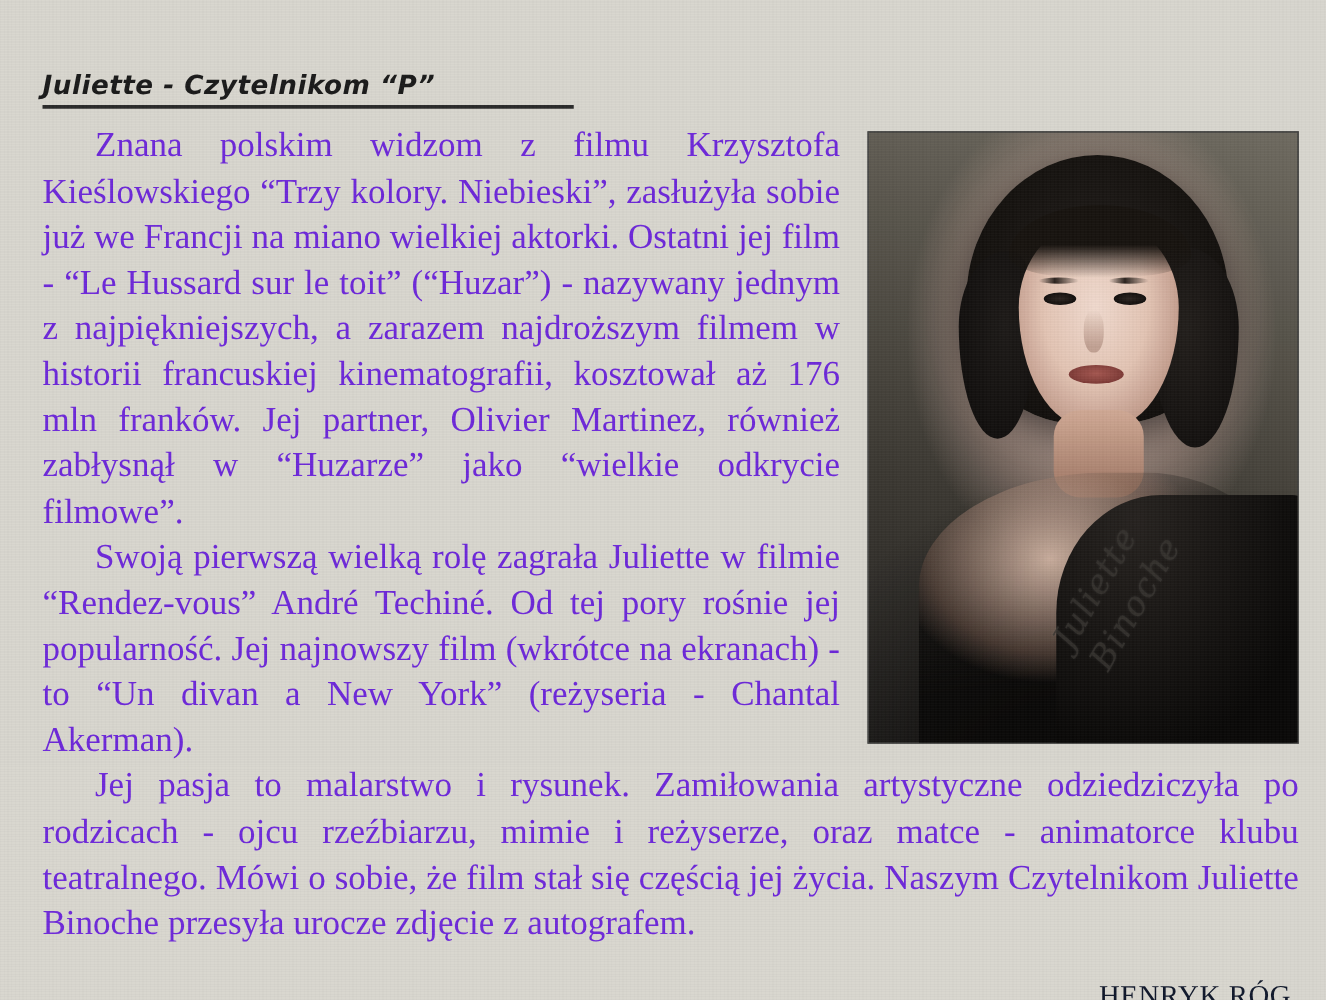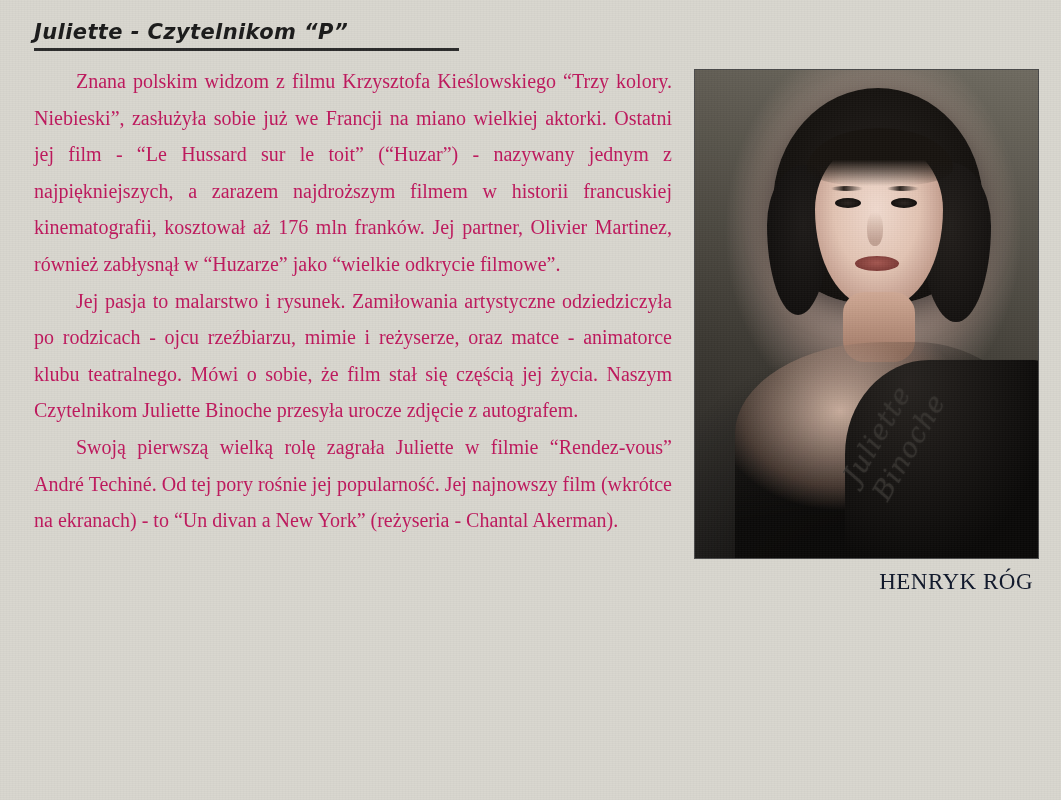--- a/index.html
+++ b/index.html
@@ -23,42 +23,43 @@
       repeating-linear-gradient(0deg, rgba(0,0,0,0.018) 0px, rgba(0,0,0,0.018) 1px, rgba(255,255,255,0.02) 1px, rgba(255,255,255,0.02) 2px),
       repeating-linear-gradient(90deg, rgba(0,0,0,0.012) 0px, rgba(0,0,0,0.012) 1px, rgba(255,255,255,0.015) 1px, rgba(255,255,255,0.015) 3px);
     opacity: .75;
     z-index: 5;
   }
   .page {
     position: absolute;
     inset: 0;
     padding: 20px 22px 10px 34px;
     box-sizing: border-box;
+    margin-top: 36px;
   }
   .headline {
     font-family: "DejaVu Sans", sans-serif;
     font-weight: bold;
     font-style: italic;
     font-size: 21px;
     letter-spacing: 0.4px;
     color: #1a1a1a;
     margin: 0 0 2px 0;
     padding-bottom: 4px;
     border-bottom: 3px solid #2a2a2a;
     display: inline-block;
     width: 425px;
     box-sizing: border-box;
   }
   .article-body {
     margin-top: 10px;
   }
   p.para {
     margin: 0;
-    color: #be185d;
-    font-size: 20px;
+    color: #6d28d9;
+    font-size: 28px;
     line-height: 36.6px;
     text-align: justify;
     text-indent: 42px;
     hyphens: manual;
   }
   
   .photo {
     float: right;
     width: 345px;
     height: 490px;
@@ -223,22 +224,22 @@
         <div class="nose"></div>
         <div class="lips"></div>
         <div class="neck"></div>
         <div class="shoulder"></div>
         <div class="dress"></div>
         <div class="autograph">Juliette Binoche</div>
       </div>
     </figure>
 
     <p class="para">Znana polskim widzom z filmu Krzysztofa Kieślowskiego “Trzy kolory. Niebieski”, zasłużyła sobie już we Francji na miano wielkiej aktorki. Ostatni jej film - “Le Hussard sur le toit” (“Huzar”) - nazywany jednym z najpiękniejszych, a zarazem najdroższym filmem w historii francuskiej kinematografii, kosztował aż 176 mln franków. Jej partner, Olivier Martinez, również zabłysnął w “Huzarze” jako “wielkie odkrycie filmowe”.</p>
+    <p class="para">Swoją pierwszą wielką rolę zagrała Juliette w filmie “Rendez-vous” André Techiné. Od tej pory rośnie jej popularność. Jej najnowszy film (wkrótce na ekranach) - to “Un divan a New York” (reżyseria - Chantal Akerman).</p>
     <p class="para">Jej pasja to malarstwo i rysunek. Zamiłowania artystyczne odziedziczyła po rodzicach - ojcu rzeźbiarzu, mimie i reżyserze, oraz matce - animatorce klubu teatralnego. Mówi o sobie, że film stał się częścią jej życia. Naszym Czytelnikom Juliette Binoche przesyła urocze zdjęcie z autografem.</p>
-    <p class="para">Swoją pierwszą wielką rolę zagrała Juliette w filmie “Rendez-vous” André Techiné. Od tej pory rośnie jej popularność. Jej najnowszy film (wkrótce na ekranach) - to “Un divan a New York” (reżyseria - Chantal Akerman).</p>
 
     <div class="signoff">
       <span class="sc">HENRYK RÓG</span>
     </div>
 
   </div>
 </div>
 
 <div class="paper-grain"></div>
 

